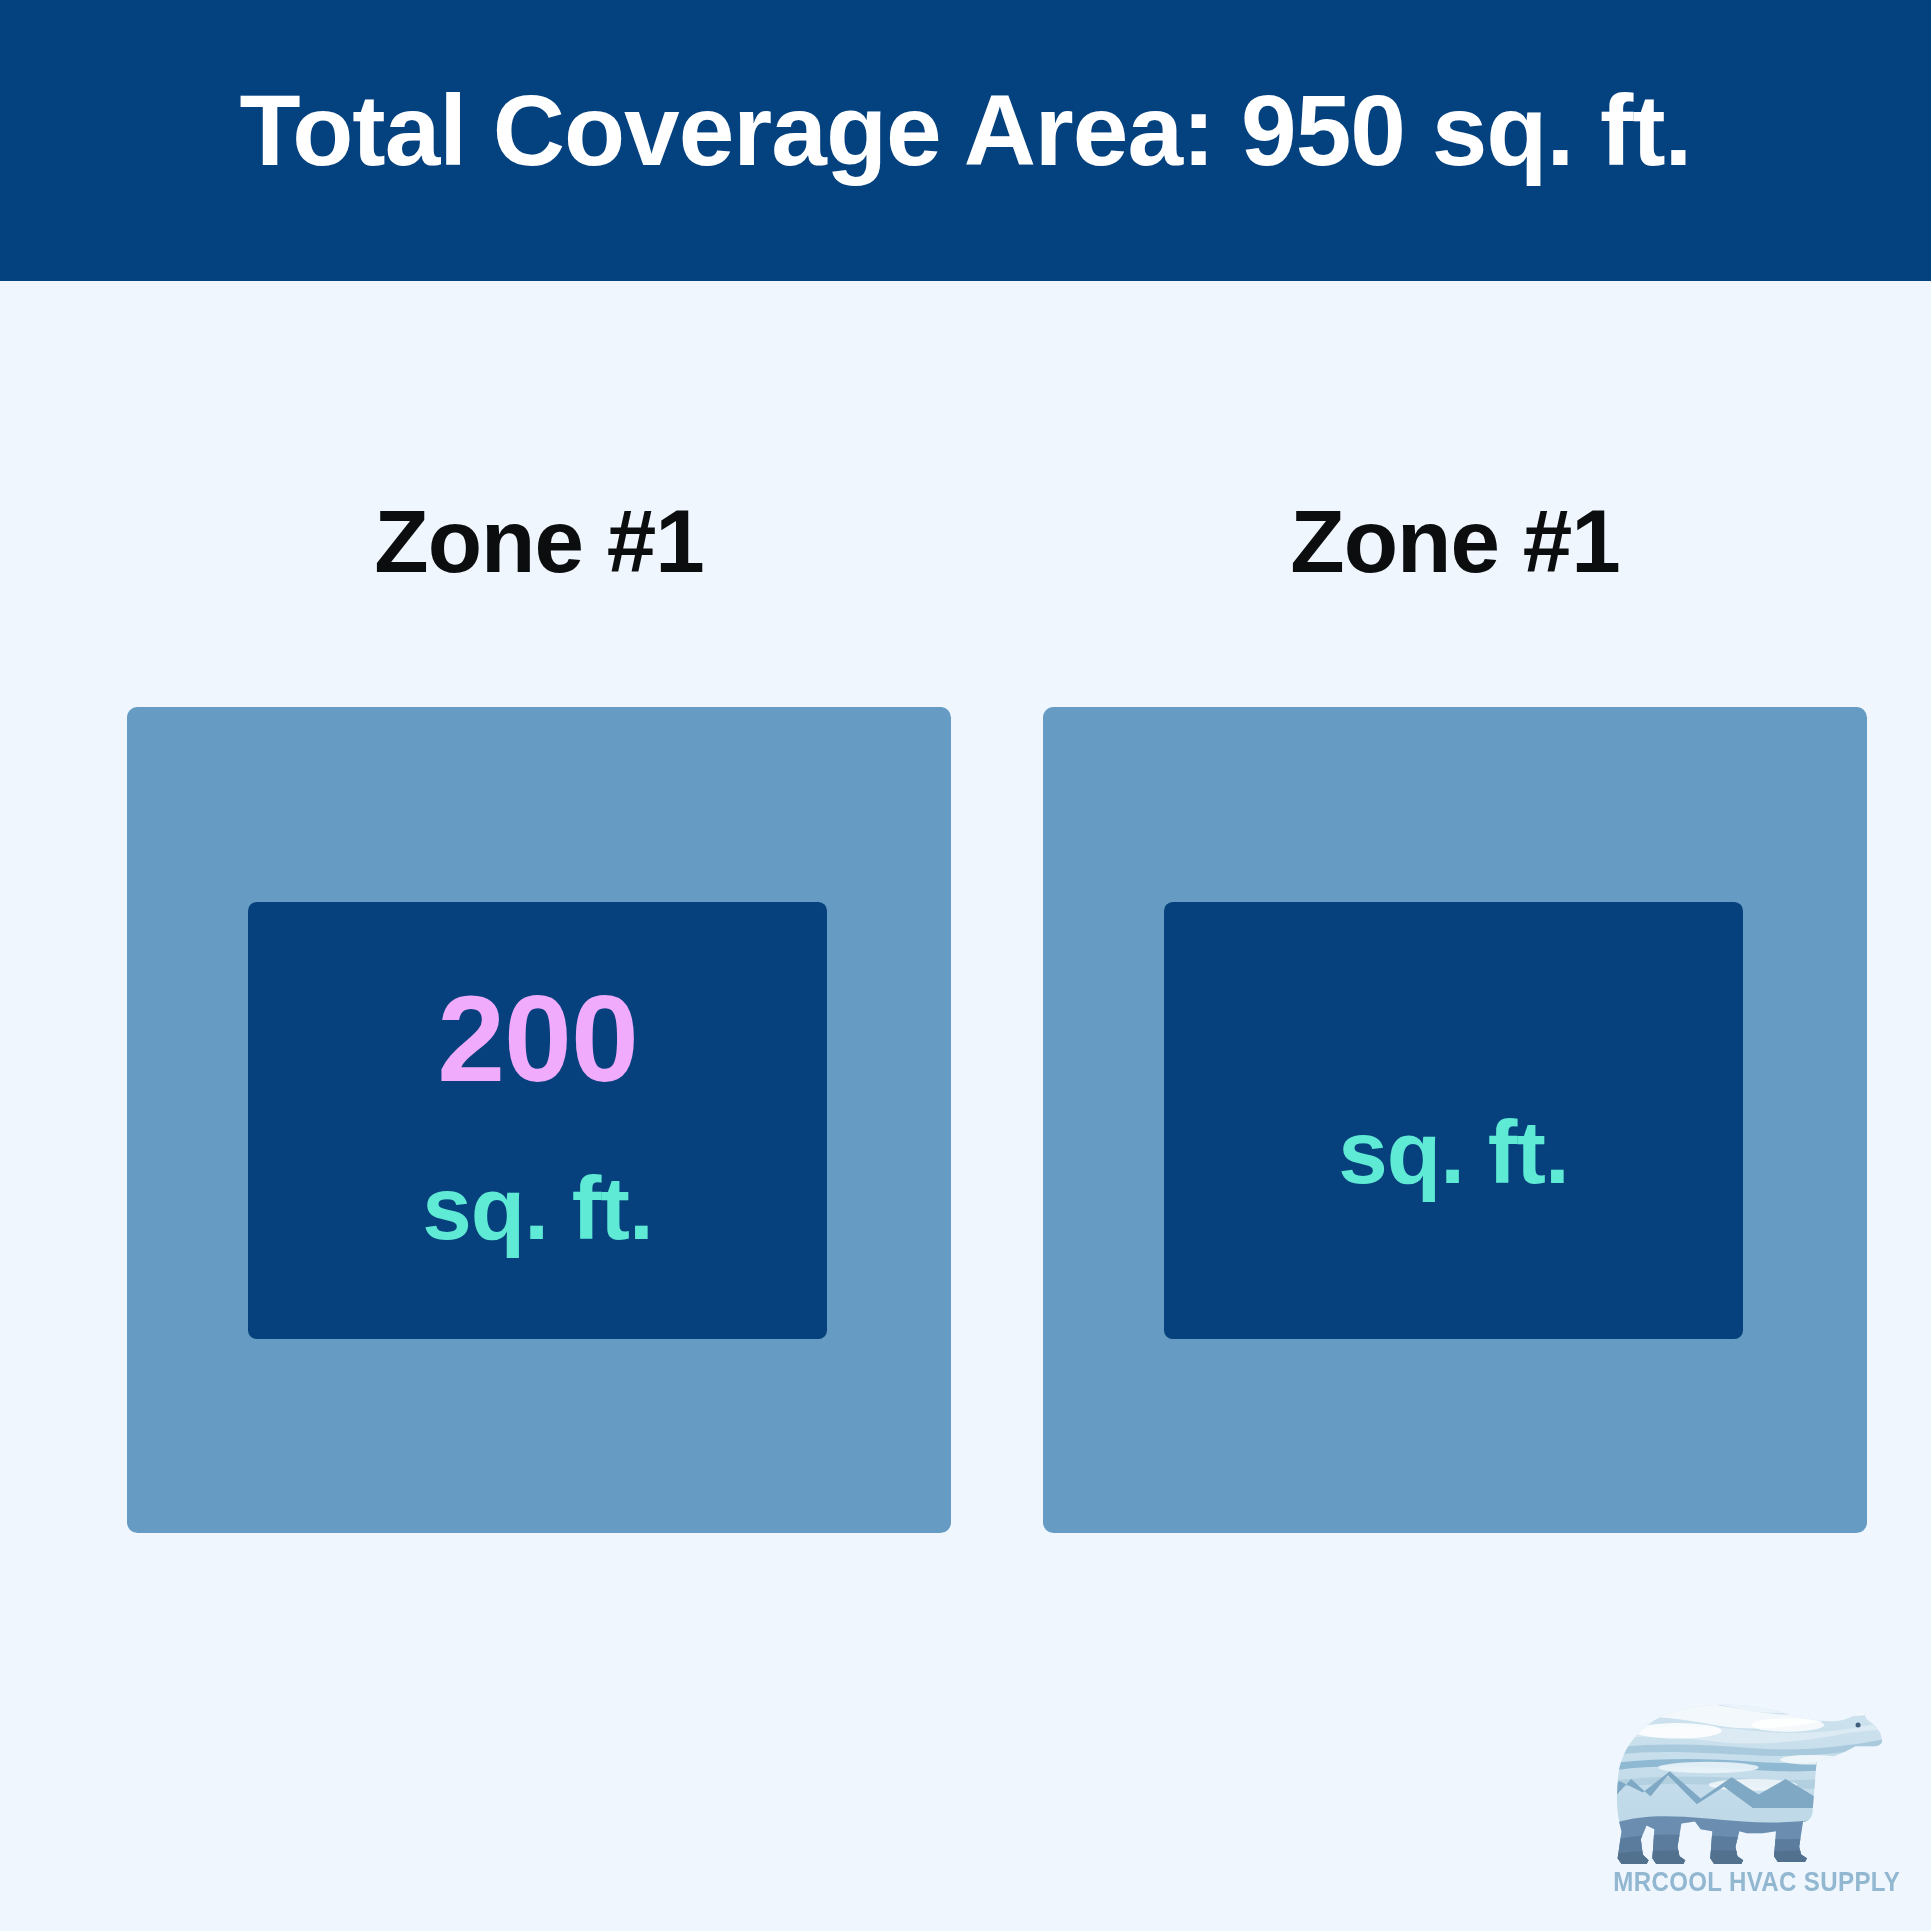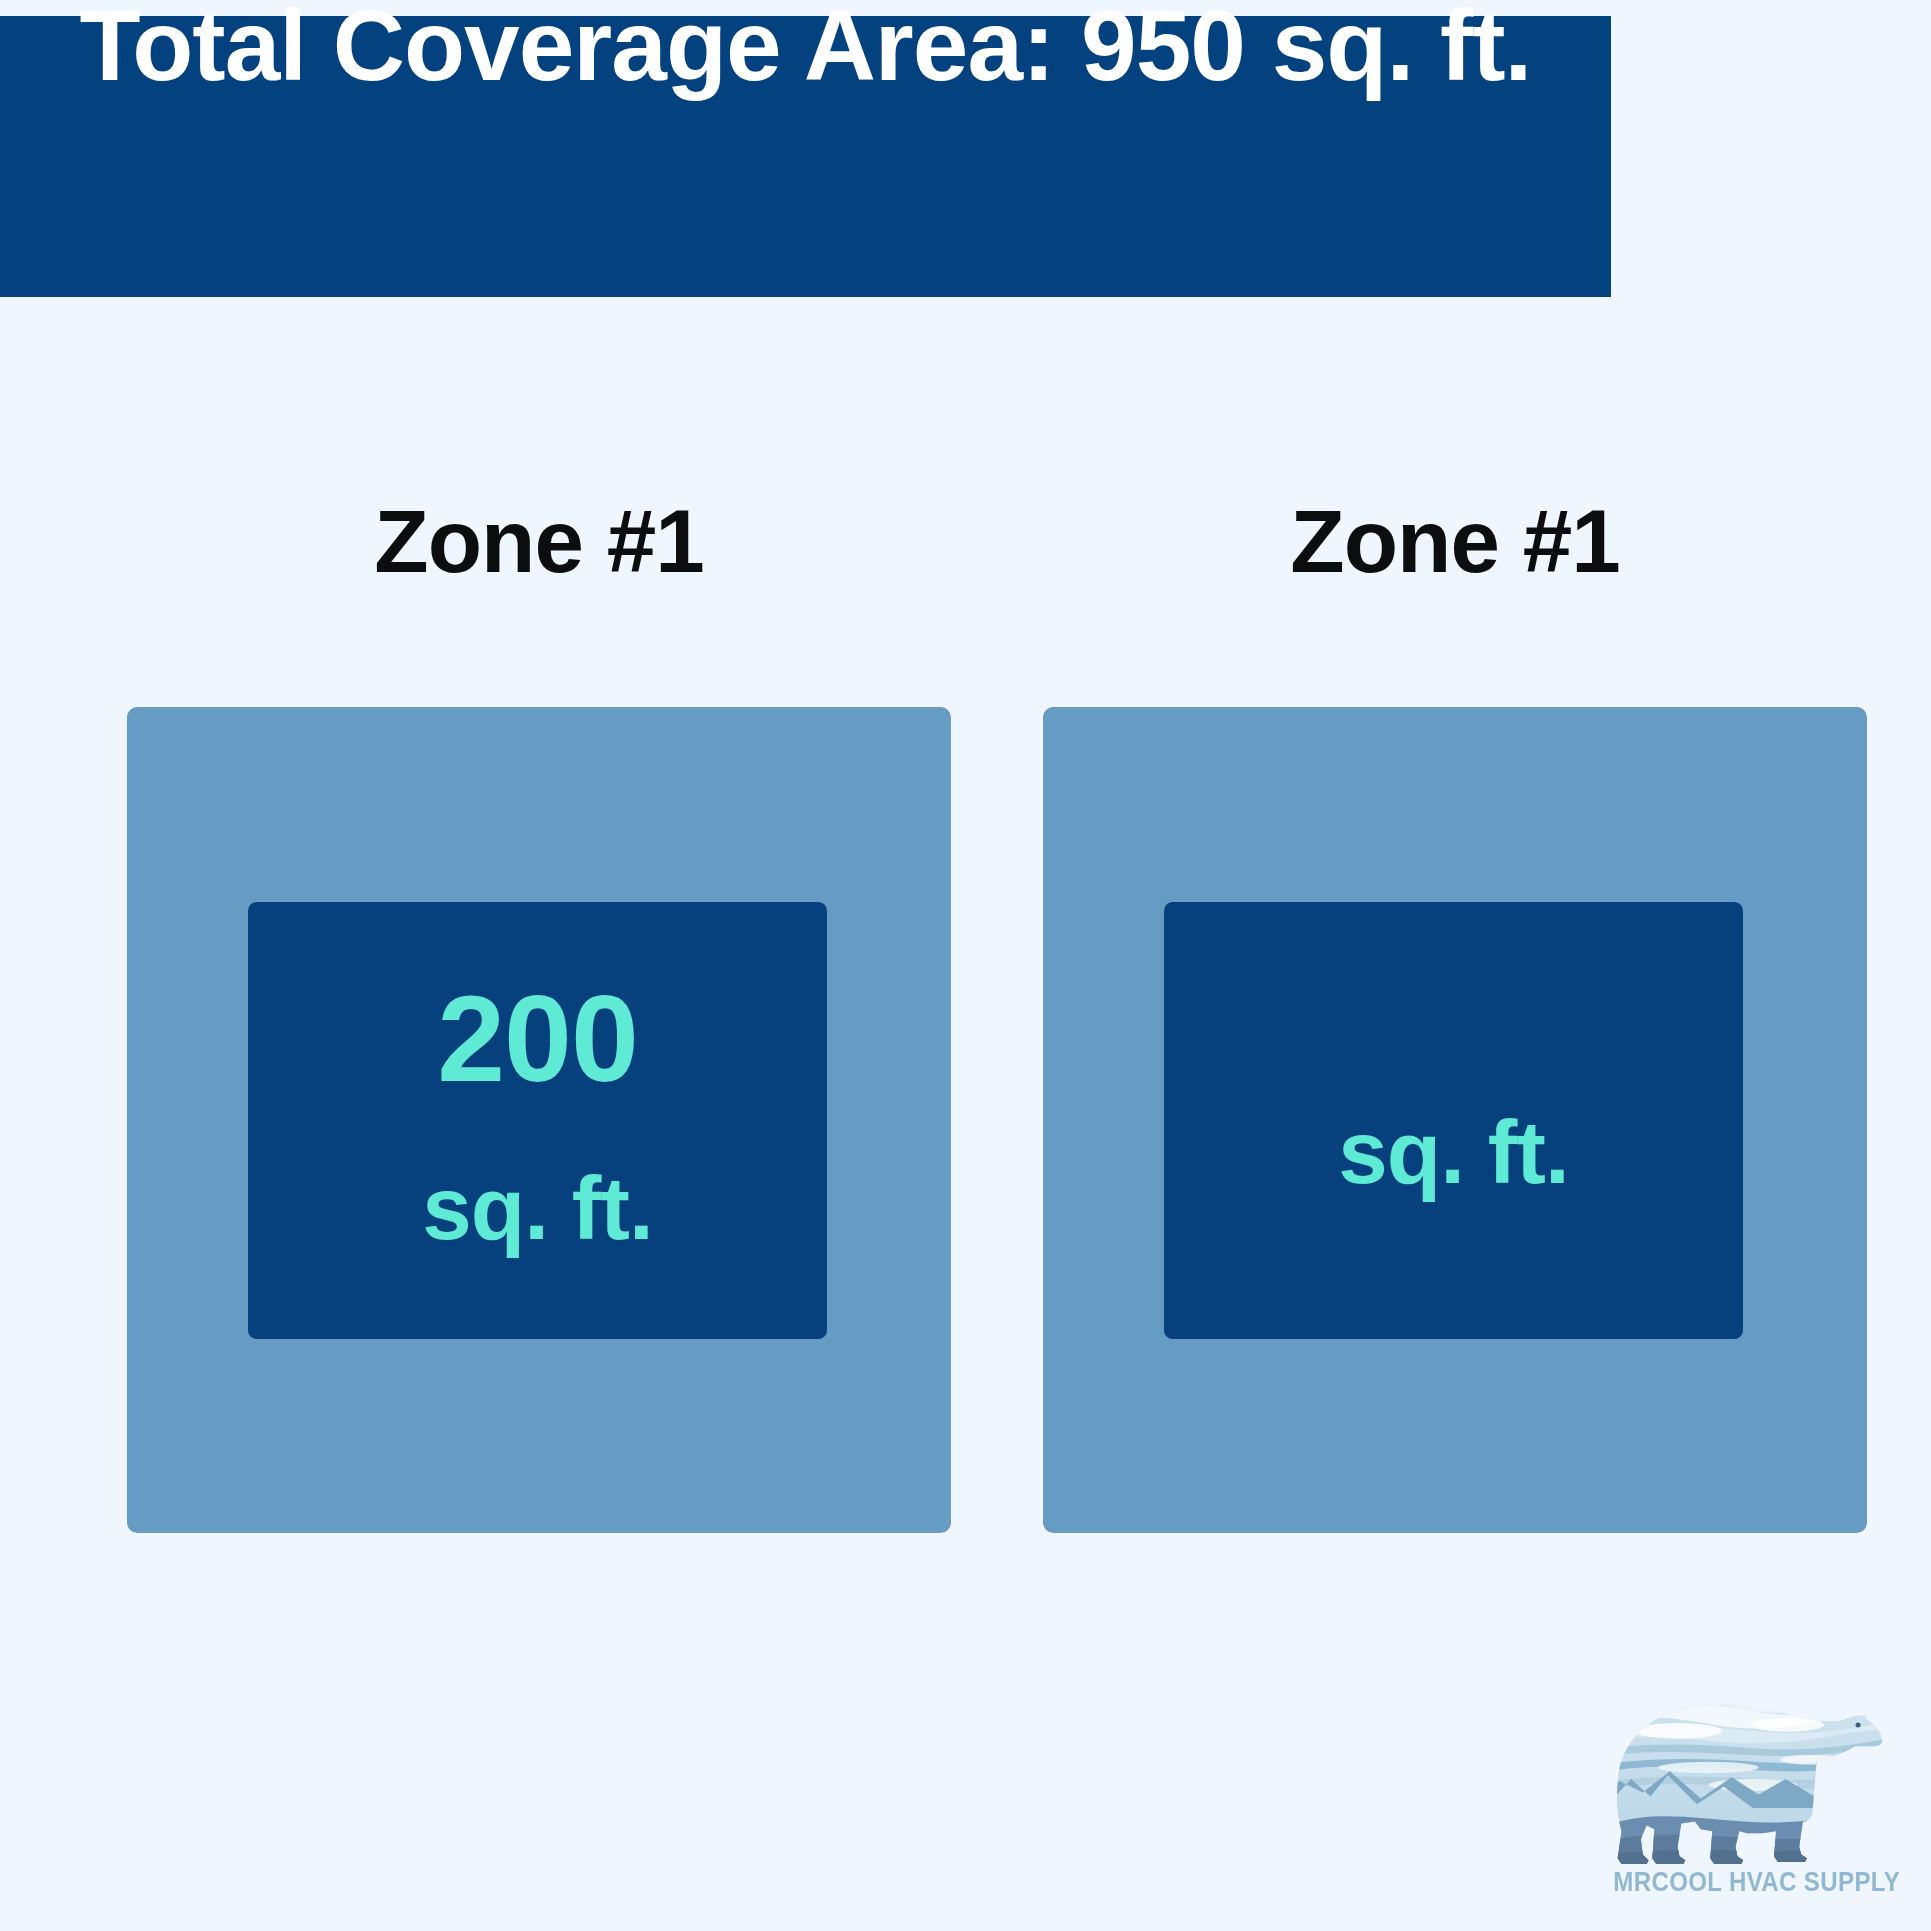--- a/index.html
+++ b/index.html
@@ -13,26 +13,26 @@
     font-family: "Liberation Sans", sans-serif;
     overflow: hidden;
     position: relative;
   }
 
   
   #header-banner {
     position: absolute;
     left: 0;
     top: 0;
-    width: 1611px;
+    width: 1931px;
     height: 281px;
     background: #04417f;
     display: flex;
+    align-items: center;
     justify-content: center;
-    margin-top: 16px;
   }
   #header-title {
     color: #ffffff;
     font-size: 100px;
     font-weight: bold;
     letter-spacing: -1px;
     line-height: 1;
     white-space: nowrap;
     margin-top: -21px;
   }
@@ -84,21 +84,21 @@
     width: 579px;
     height: 437px;
     background: #07417d;
     border-radius: 8.7px;
     display: flex;
     flex-direction: column;
     align-items: center;
     justify-content: center;
   }
   .zone-value {
-    color: #5eead4;
+    color: #f0abfc;
     font-size: 122px;
     font-weight: bold;
     line-height: 1;
     letter-spacing: -1px;
     margin-top: -9.7px;
   }
   .zone-unit {
     color: #5eead4;
     font-size: 89px;
     font-weight: bold;

